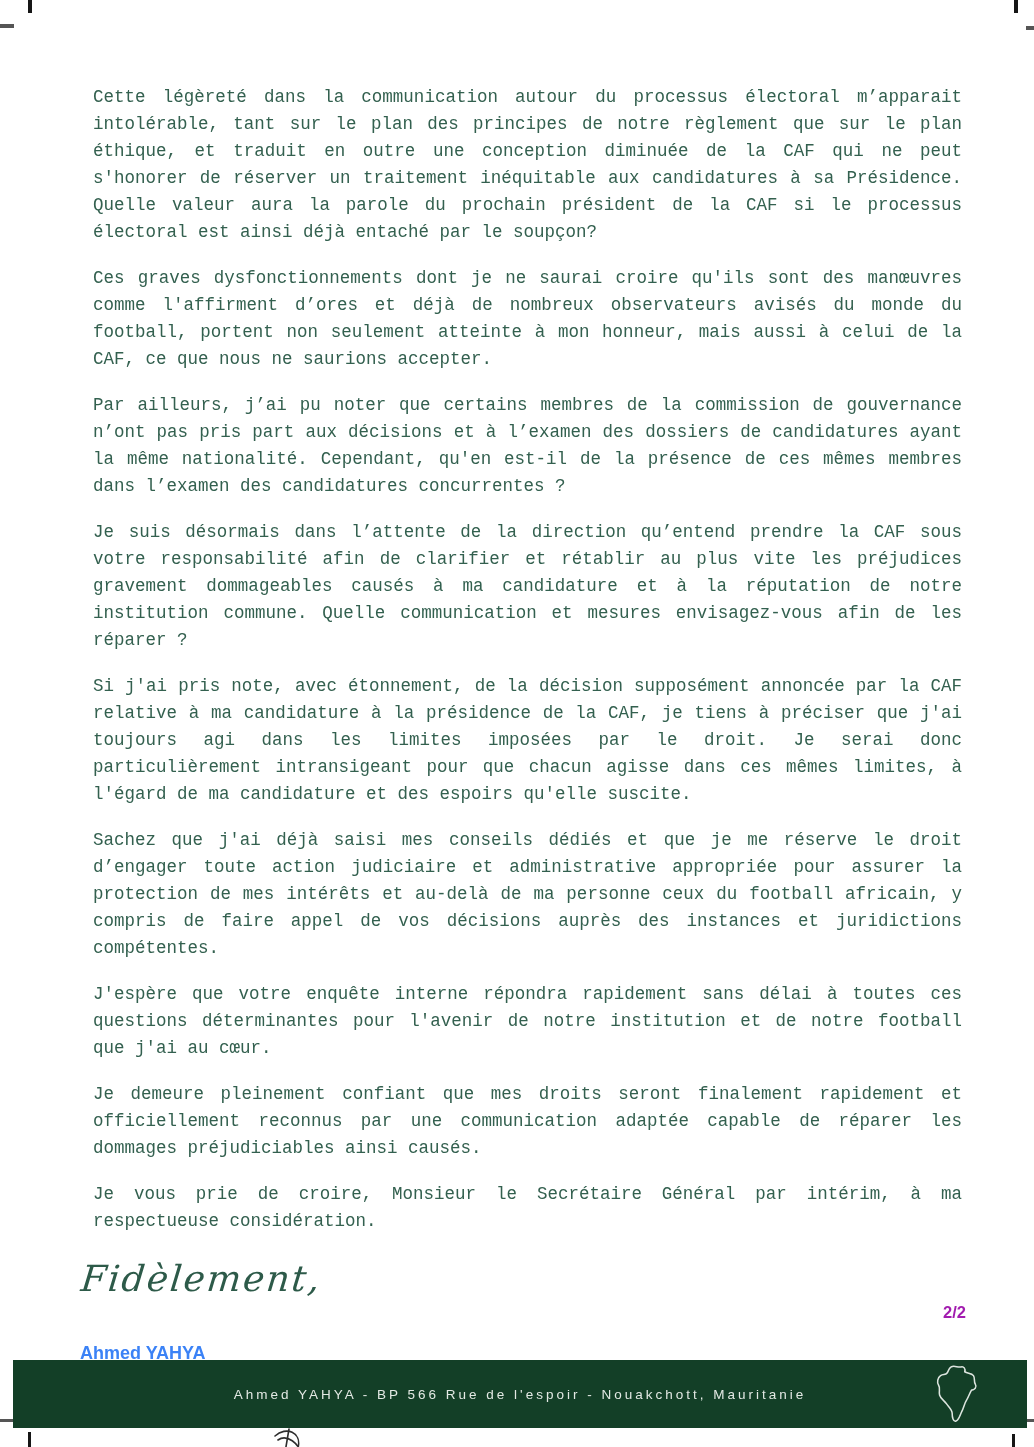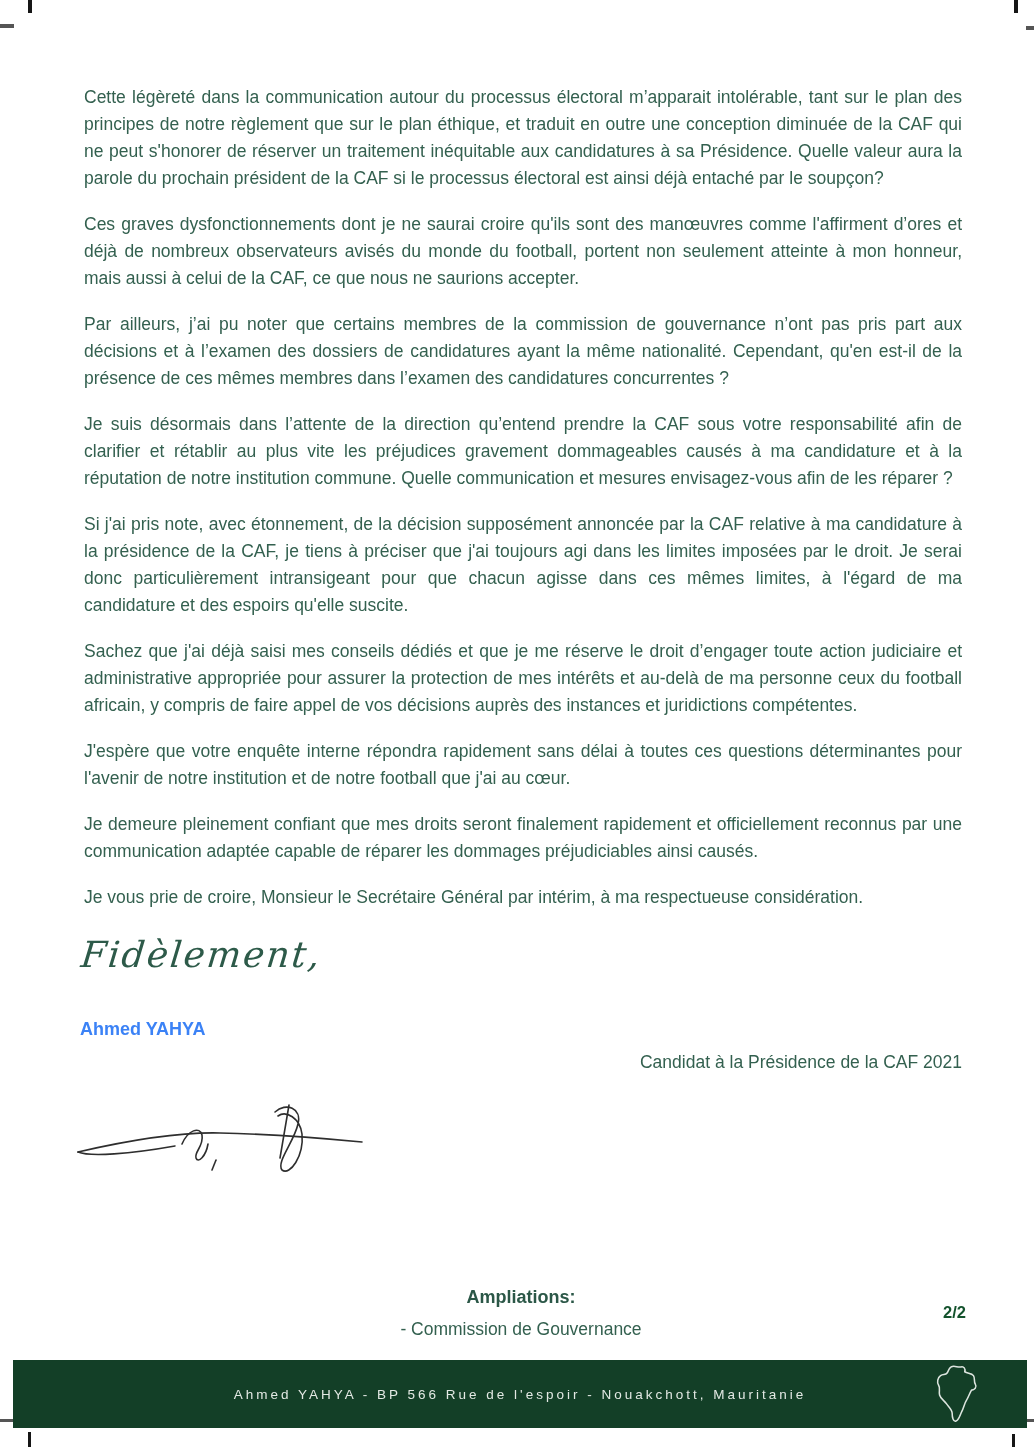--- a/index.html
+++ b/index.html
@@ -13,22 +13,23 @@
   
   .mark{position:absolute;background:#161616;}
   .mark.gray{background:#555;}
   
   .letter-body{
     position:absolute;left:80px;top:84px;width:882px;
     color:#33604f;
     font-size:17.5px;line-height:27px;
   }
   .letter-body p{
-    margin:0 0 19px 4px;
+    margin:0 0 19px 13px;
     text-align:justify;
+    font-family:Liberation Mono, monospace;
   }
   .closing-script{
     margin-top:30px;
     font-family:"DejaVu Serif", serif;
     font-style:italic;
     font-size:36px;
     letter-spacing:2px;
     color:#2d5a49;
     transform:skewX(-6deg);
     transform-origin:left bottom;
@@ -44,21 +45,21 @@
     font-size:17.5px;
     text-align:right;
   }
   .signature-wrap{margin-top:24px;margin-left:-10px;}
   .ampliations{margin-top:96px;text-align:center;}
   .amp-heading{font-weight:bold;font-size:18px;color:#2b5747;}
   .amp-item{margin-top:5px;font-size:17.5px;}
   
   .page-number{
     position:absolute;right:68px;top:1303px;
-    font-weight:bold;font-size:16.5px;color:#14532d;
+    font-weight:bold;font-size:16.5px;color:#a21caf;
   }
   
   .footer-bar{
     position:absolute;left:13px;top:1360px;width:1014px;height:68px;
     background:#133f27;
     display:flex;align-items:center;justify-content:center;
   }
   .footer-text{
     color:#e3e9e4;
     font-size:13.5px;

